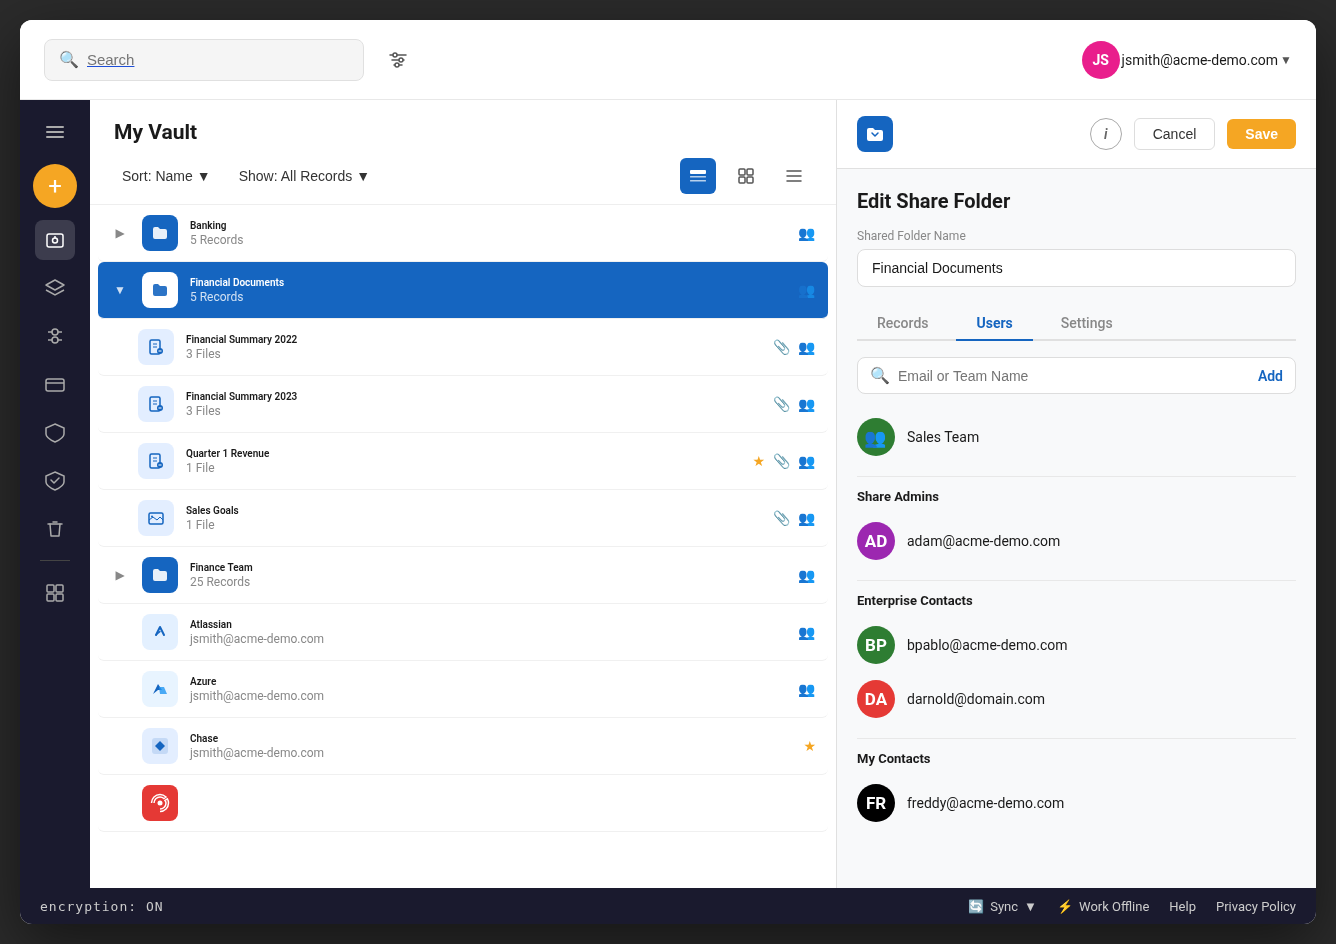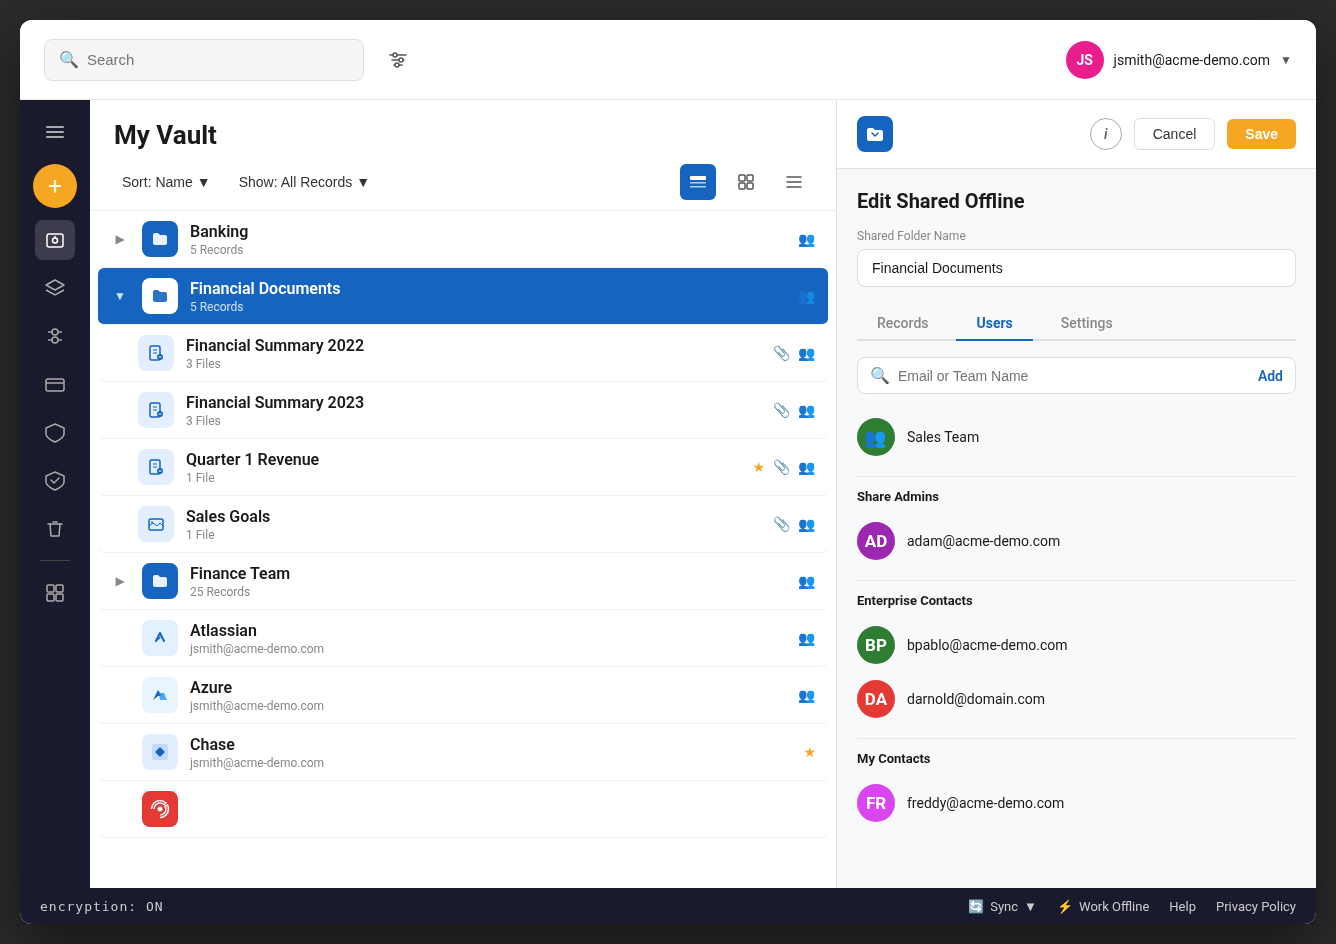--- a/index.html
+++ b/index.html
@@ -54,37 +54,38 @@
       padding: 0 14px;
       gap: 8px;
       cursor: text;
       border: 1px solid #e0e0e0;
     }
     .search-bar input {
       border: none;
       background: transparent;
       outline: none;
       font-size: 15px;
-      color: #be185d;
+      color: #1d4ed8;
       width: 100%;
+      text-decoration: underline;
     }
     .filter-icon-btn {
       width: 36px;
       height: 36px;
       display: flex;
       align-items: center;
       justify-content: center;
       cursor: pointer;
       color: #555;
     }
     .topbar-spacer { flex: 1; }
     .user-area {
       display: flex;
       align-items: center;
-      gap: 10px;
+      gap: 2px;
       cursor: pointer;
     }
     .user-avatar-top {
       width: 38px;
       height: 38px;
       border-radius: 50%;
       background: #e91e8c;
       display: flex;
       align-items: center;
       justify-content: center;
@@ -157,21 +158,21 @@
       display: flex;
       flex-direction: column;
       background: #fff;
       min-width: 0;
     }
     .vault-header {
       padding: 20px 24px 10px;
       border-bottom: 1px solid #eee;
     }
     .vault-title {
-      font-size: 26px;
+      font-size: 21px;
       font-weight: 700;
       color: #1a1a1a;
       margin-bottom: 14px;
     }
     .vault-controls {
       display: flex;
       align-items: center;
       gap: 12px;
     }
     .sort-btn, .show-btn {
@@ -239,21 +240,21 @@
       font-size: 16px;
       flex-shrink: 0;
     }
     .record-icon.light { background: #e3eeff; color: #1565c0; }
     .record-icon.img { background: #e3eeff; color: #1565c0; }
     .record-icon.atlassian { background: #e3f0ff; }
     .record-icon.azure { background: #e8f4ff; }
     .record-icon.chase { background: #e3eeff; }
     .record-info { flex: 1; min-width: 0; }
     .record-name {
-      font-size: 16px;
+      font-size: 10px;
       font-weight: 600;
       color: #1a1a1a;
     }
     .record-sub {
       font-size: 12px;
       color: #888;
       margin-top: 2px;
     }
     .record-actions {
       display: flex;
@@ -809,21 +810,21 @@
               <polyline points="7,9 10,12 13,9" stroke="#1565c0" stroke-width="1.5" stroke-linecap="round" stroke-linejoin="round"></polyline>
             </svg>
         </div>
         <div class="panel-header-spacer"></div>
         <div class="info-btn">i</div>
         <button class="cancel-btn">Cancel</button>
         <button class="save-btn">Save</button>
       </div>
 
       <div class="edit-panel-body">
-        <div class="edit-section-title">Edit Shared Offline</div>
+        <div class="edit-section-title">Edit Share Folder</div>
 
         <div class="field-label">Shared Folder Name</div>
         <input class="field-input" type="text" value="Financial Documents" style="">
 
         
         <div class="tabs">
           <div class="tab">Records</div>
           <div class="tab active">Users</div>
           <div class="tab">Settings</div>
         </div>
@@ -861,21 +862,21 @@
         <div class="user-item">
           <div class="user-avatar" style="background:#e53935;">DA</div>
           <span class="user-name">darnold@domain.com</span>
         </div>
 
         <div class="section-divider"></div>
 
         
         <div class="section-header">My Contacts</div>
         <div class="user-item">
-          <div class="user-avatar" style="background:#d946ef;">FR</div>
+          <div class="user-avatar" style="background:#000000;">FR</div>
           <span class="user-name">freddy@acme-demo.com</span>
         </div>
       </div>
     </div>
   </div>
 
   <div class="bottom-bar">
     <span class="encryption-text">encryption: ON</span>
     <div class="bottom-spacer"></div>
     <div class="bottom-action">

